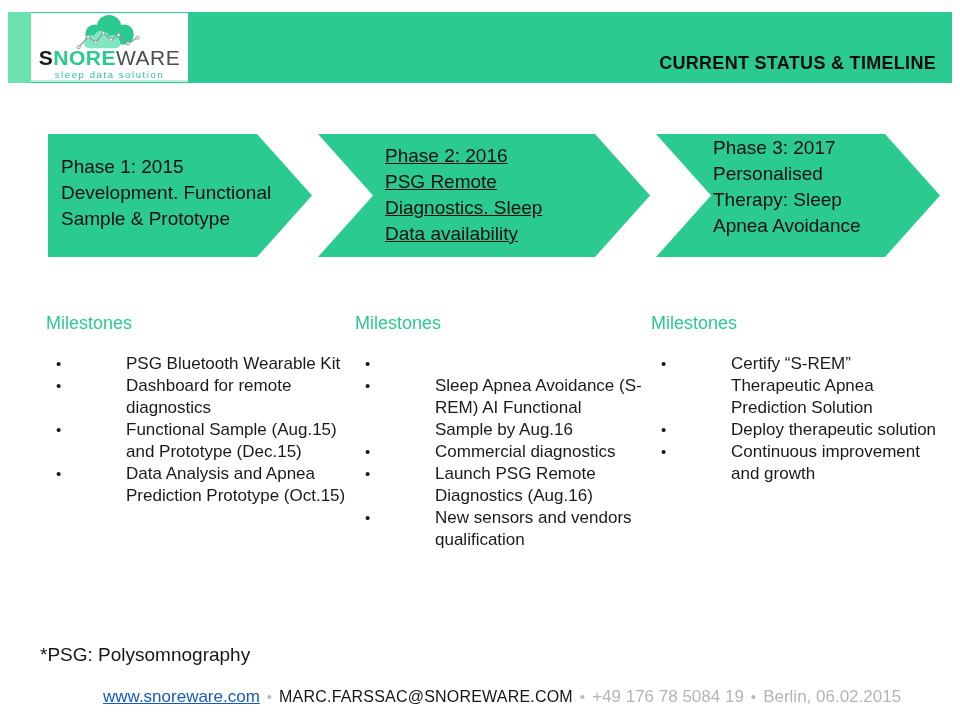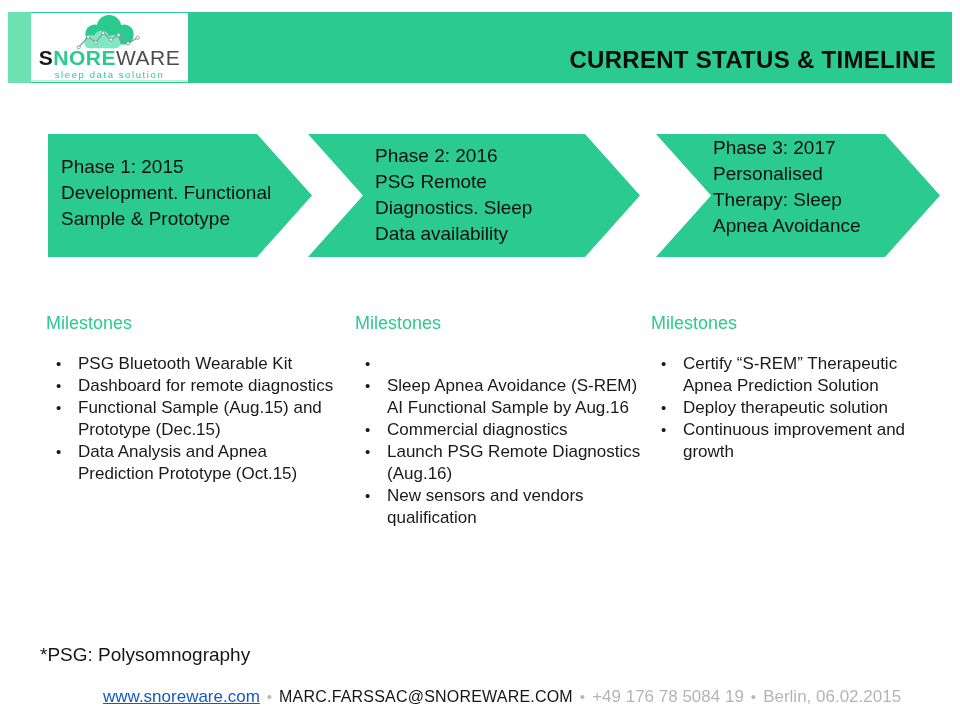--- a/index.html
+++ b/index.html
@@ -31,49 +31,49 @@
     white-space:nowrap;
   }
   .brand-s{color:#1a1a1a;}
   .brand-nore{color:#2BCA90;}
   .brand-ware{color:#4D4D4D;font-weight:400;}
   .tagline{
     font-size:9.5px;color:#2BCA90;letter-spacing:1.6px;margin-top:1px;white-space:nowrap;
   }
   .slide-title{
     position:absolute;right:16px;bottom:9px;
-    font-size:24px;font-weight:bold;color:#0d0d0d;letter-spacing:.3px;
+    font-size:18px;font-weight:bold;color:#0d0d0d;letter-spacing:.3px;
   }
   
   .arrow{
     position:absolute;top:134px;height:123px;background:#2BCA90;
     font-size:19px;line-height:26px;color:#101010;
     box-sizing:border-box;
   }
   .arrow-1{left:48px;width:264px;
     clip-path:polygon(0 0,209px 0,100% 50%,209px 100%,0 100%);
     padding:20px 0 4px 13px;}
-  .arrow-2{left:308px;width:332px;
+  .arrow-2{left:318px;width:332px;
     clip-path:polygon(0 0,277px 0,100% 50%,277px 100%,0 100%,55px 50%);
-    padding:9px 0 16px 67px;}
+    padding:9px 0 16px 67px;text-decoration:underline;}
   .arrow-3{left:656px;width:284px;
     clip-path:polygon(0 0,229px 0,100% 50%,229px 100%,0 100%,55px 50%);
     padding:1px 0 0 57px;}
   
   .col{position:absolute;top:313px;}
   .col-1{left:46px;width:300px;}
   .col-2{left:355px;width:288px;}
   .col-3{left:651px;width:294px;}
   .col-heading{
     color:#2BCA90;font-size:18px;font-weight:400;margin:0 0 19px 0;
   }
   .milestone-list{list-style:none;margin:0;padding:0;font-size:17px;line-height:22px;color:#1a1a1a;}
   .milestone-list li{display:flex;align-items:flex-start;}
   .bullet{flex:0 0 22px;margin-left:10px;font-size:15px;}
-  .item-text{flex:1;}
+  .item-text{flex:1;margin-left:48px;}
   
   .footnote{
     position:absolute;left:40px;top:644px;
     font-size:19px;font-weight:normal;color:#161616;
   }
   .contact-row{
     position:absolute;left:55px;top:687px;font-size:17px;white-space:nowrap;
   }
   .contact-row .sep{color:#b9b9b9;margin:0 7px;font-size:15px;}
   .website-link{color:#1359C9;text-decoration:underline;cursor:pointer;margin-left:48px;}

